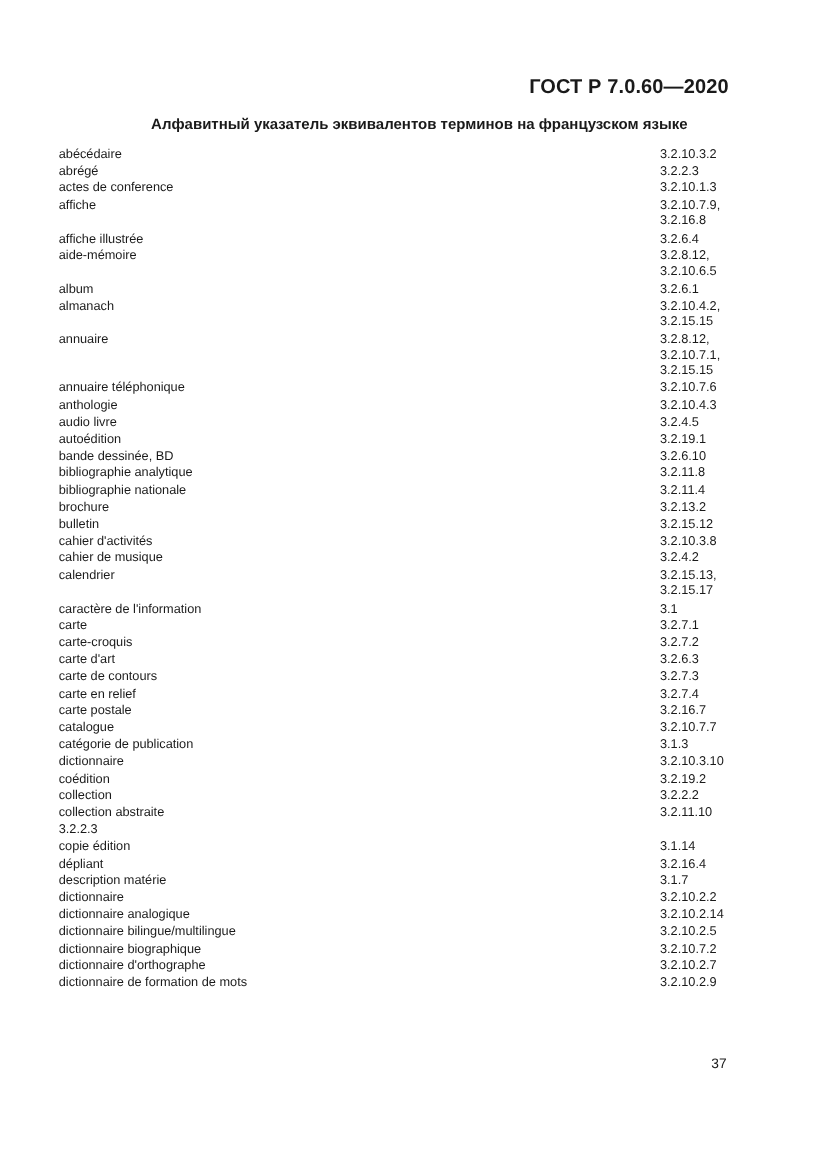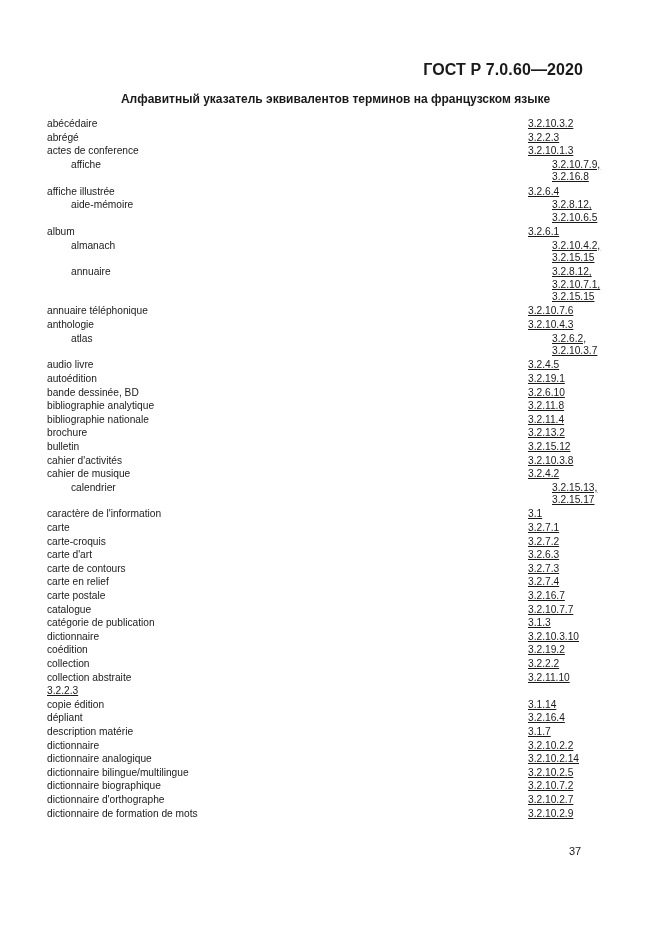--- a/index.html
+++ b/index.html
@@ -16,24 +16,24 @@
       text-align: center; font-size: 12px; font-weight: bold;
       padding-left: 10px; box-sizing: border-box;
     }
     .index {
       position: absolute; top: 117px; left: 47px; width: 560px;
       font-size: 10.2px;
     }
     .row { display: flex; align-items: flex-start; }
     .term { flex: 0 0 481px; line-height: 13.6px; }
     .refs { flex: 1; }
-    .ref { display: block; line-height: 13.6px; text-decoration: underline; }
+    .ref { display: block; line-height: 13.6px; }
     .row.multi .ref { line-height: 12.2px; }
     .row.multi .ref:first-child { line-height: 13.6px; }
-    .row.multi { margin-bottom: 1px; margin-left: 24px; }
+    .row.multi { margin-bottom: 1px; }
     .page-number {
       position: absolute; top: 845px; left: 569px; font-size: 11px;
     }
   </style>
 </head>
 <body>
 
 <div class="doc-code">ГОСТ Р 7.0.60—2020</div>
 <div class="doc-title">Алфавитный указатель эквивалентов терминов на французском языке</div>
 
@@ -102,27 +102,20 @@
       <div class="refs">
         <span class="ref">3.2.10.7.6</span>
       </div>
     </div>
     <div class="row">
       <div class="term">anthologie</div>
       <div class="refs">
         <span class="ref">3.2.10.4.3</span>
       </div>
     </div>
-    <div class="row multi">
-      <div class="term">atlas</div>
-      <div class="refs">
-        <span class="ref">3.2.6.2,</span>
-        <span class="ref">3.2.10.3.7</span>
-      </div>
-    </div>
     <div class="row">
       <div class="term">audio livre</div>
       <div class="refs">
         <span class="ref">3.2.4.5</span>
       </div>
     </div>
     <div class="row">
       <div class="term">autoédition</div>
       <div class="refs">
         <span class="ref">3.2.19.1</span>

